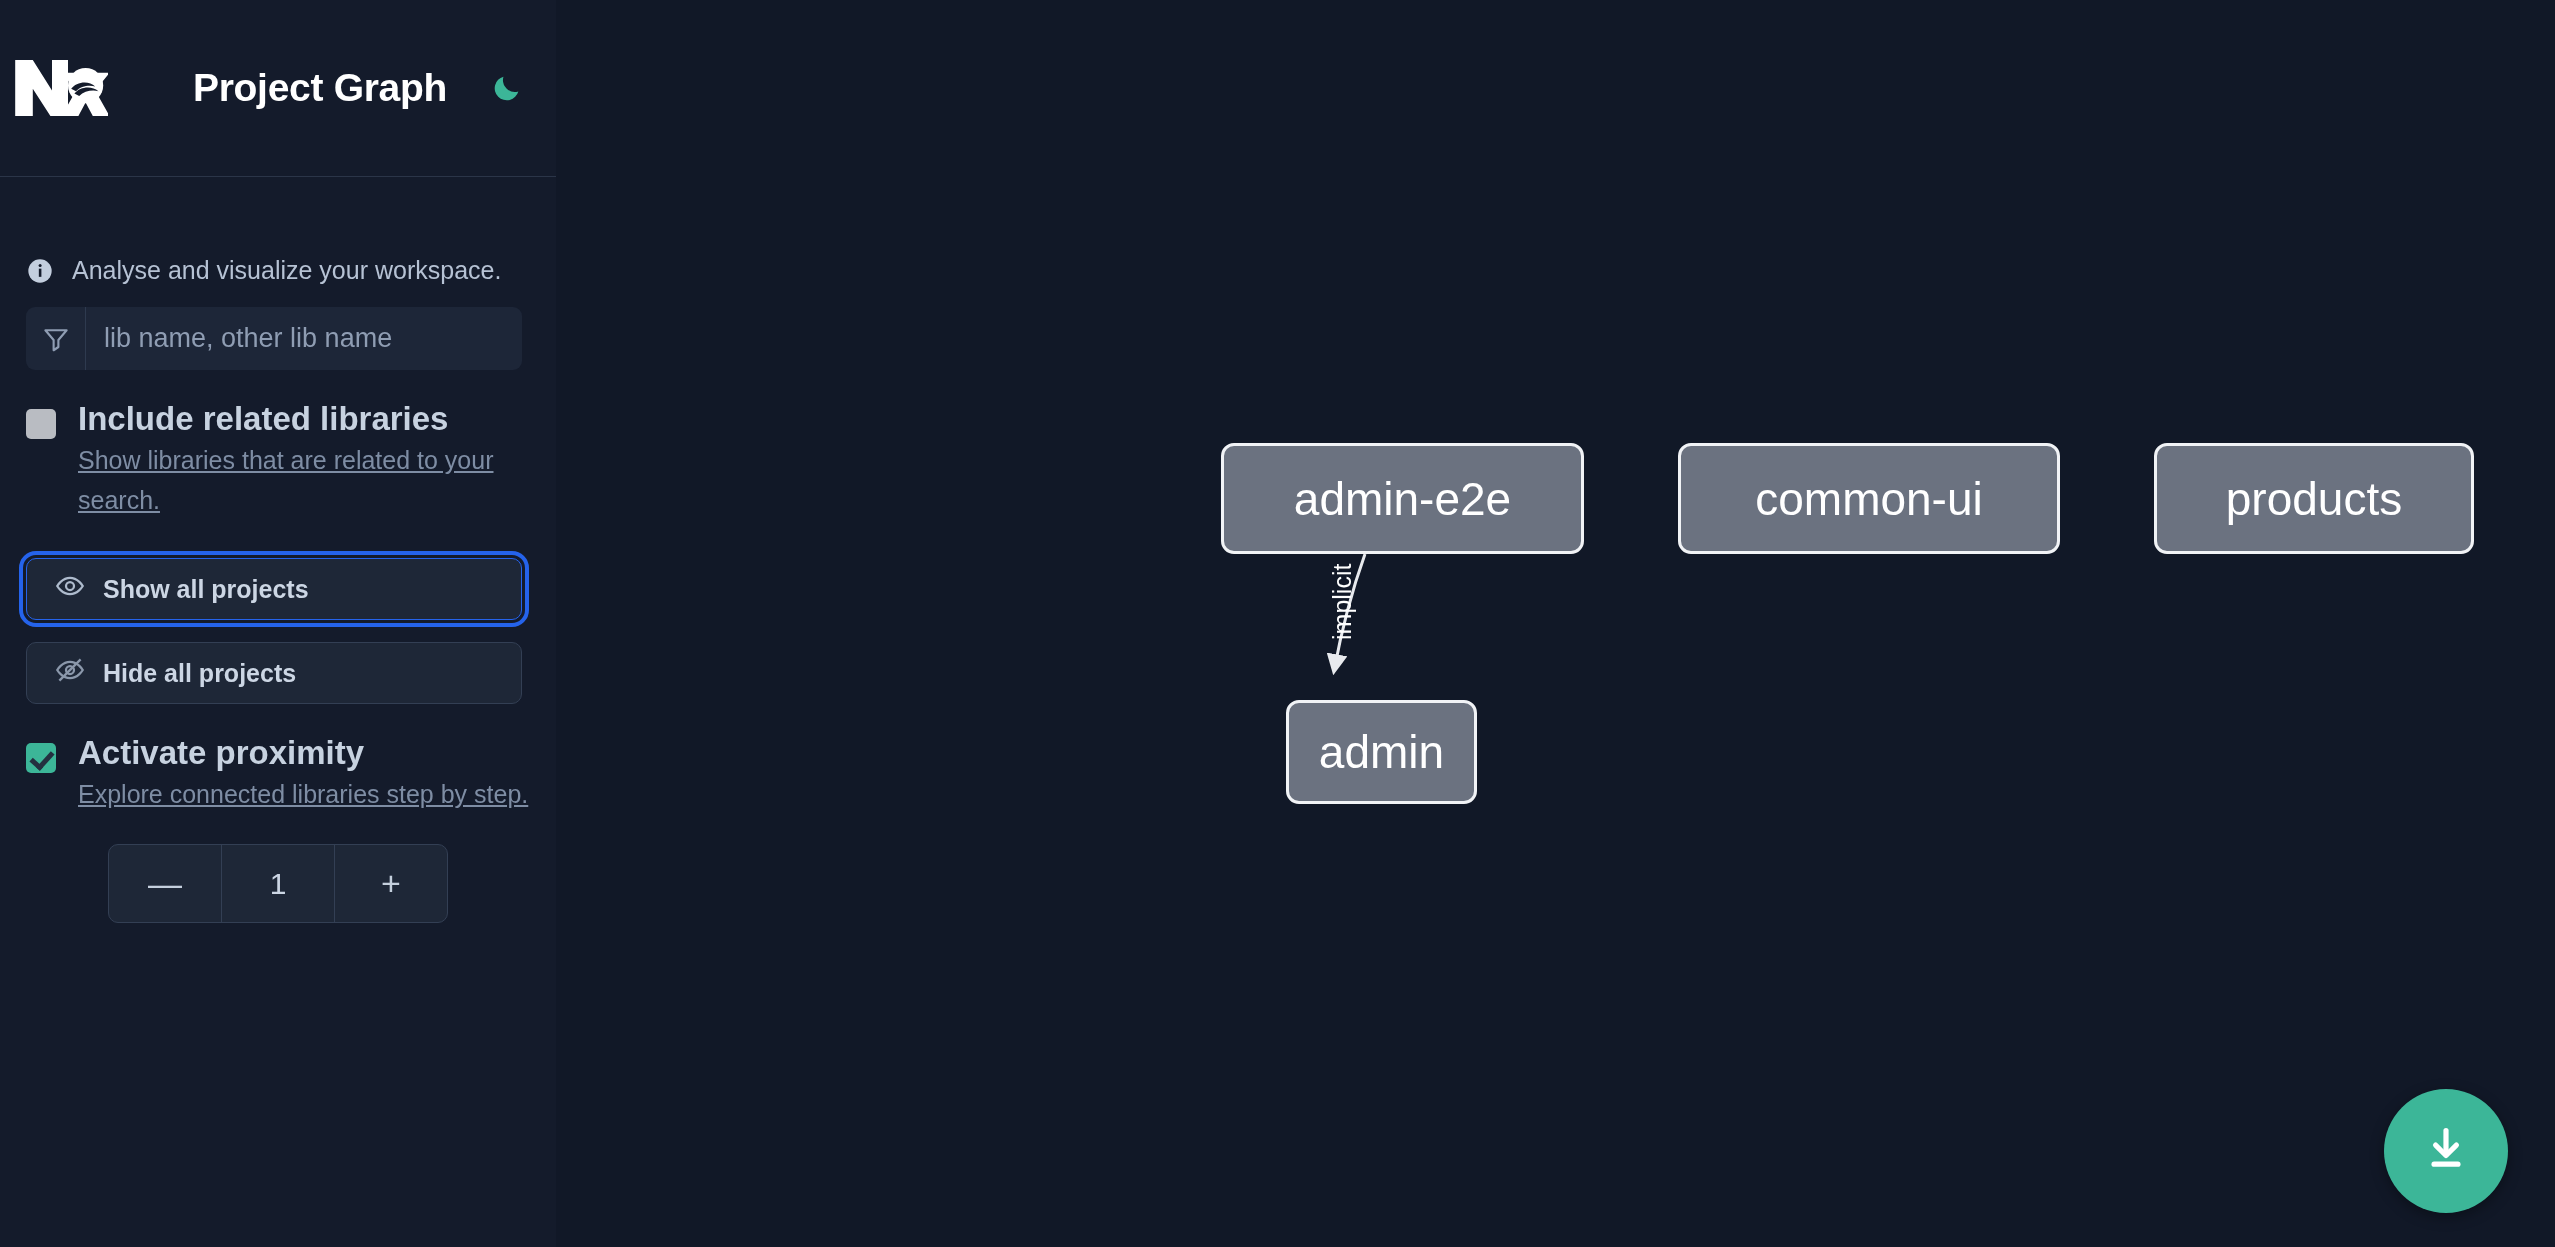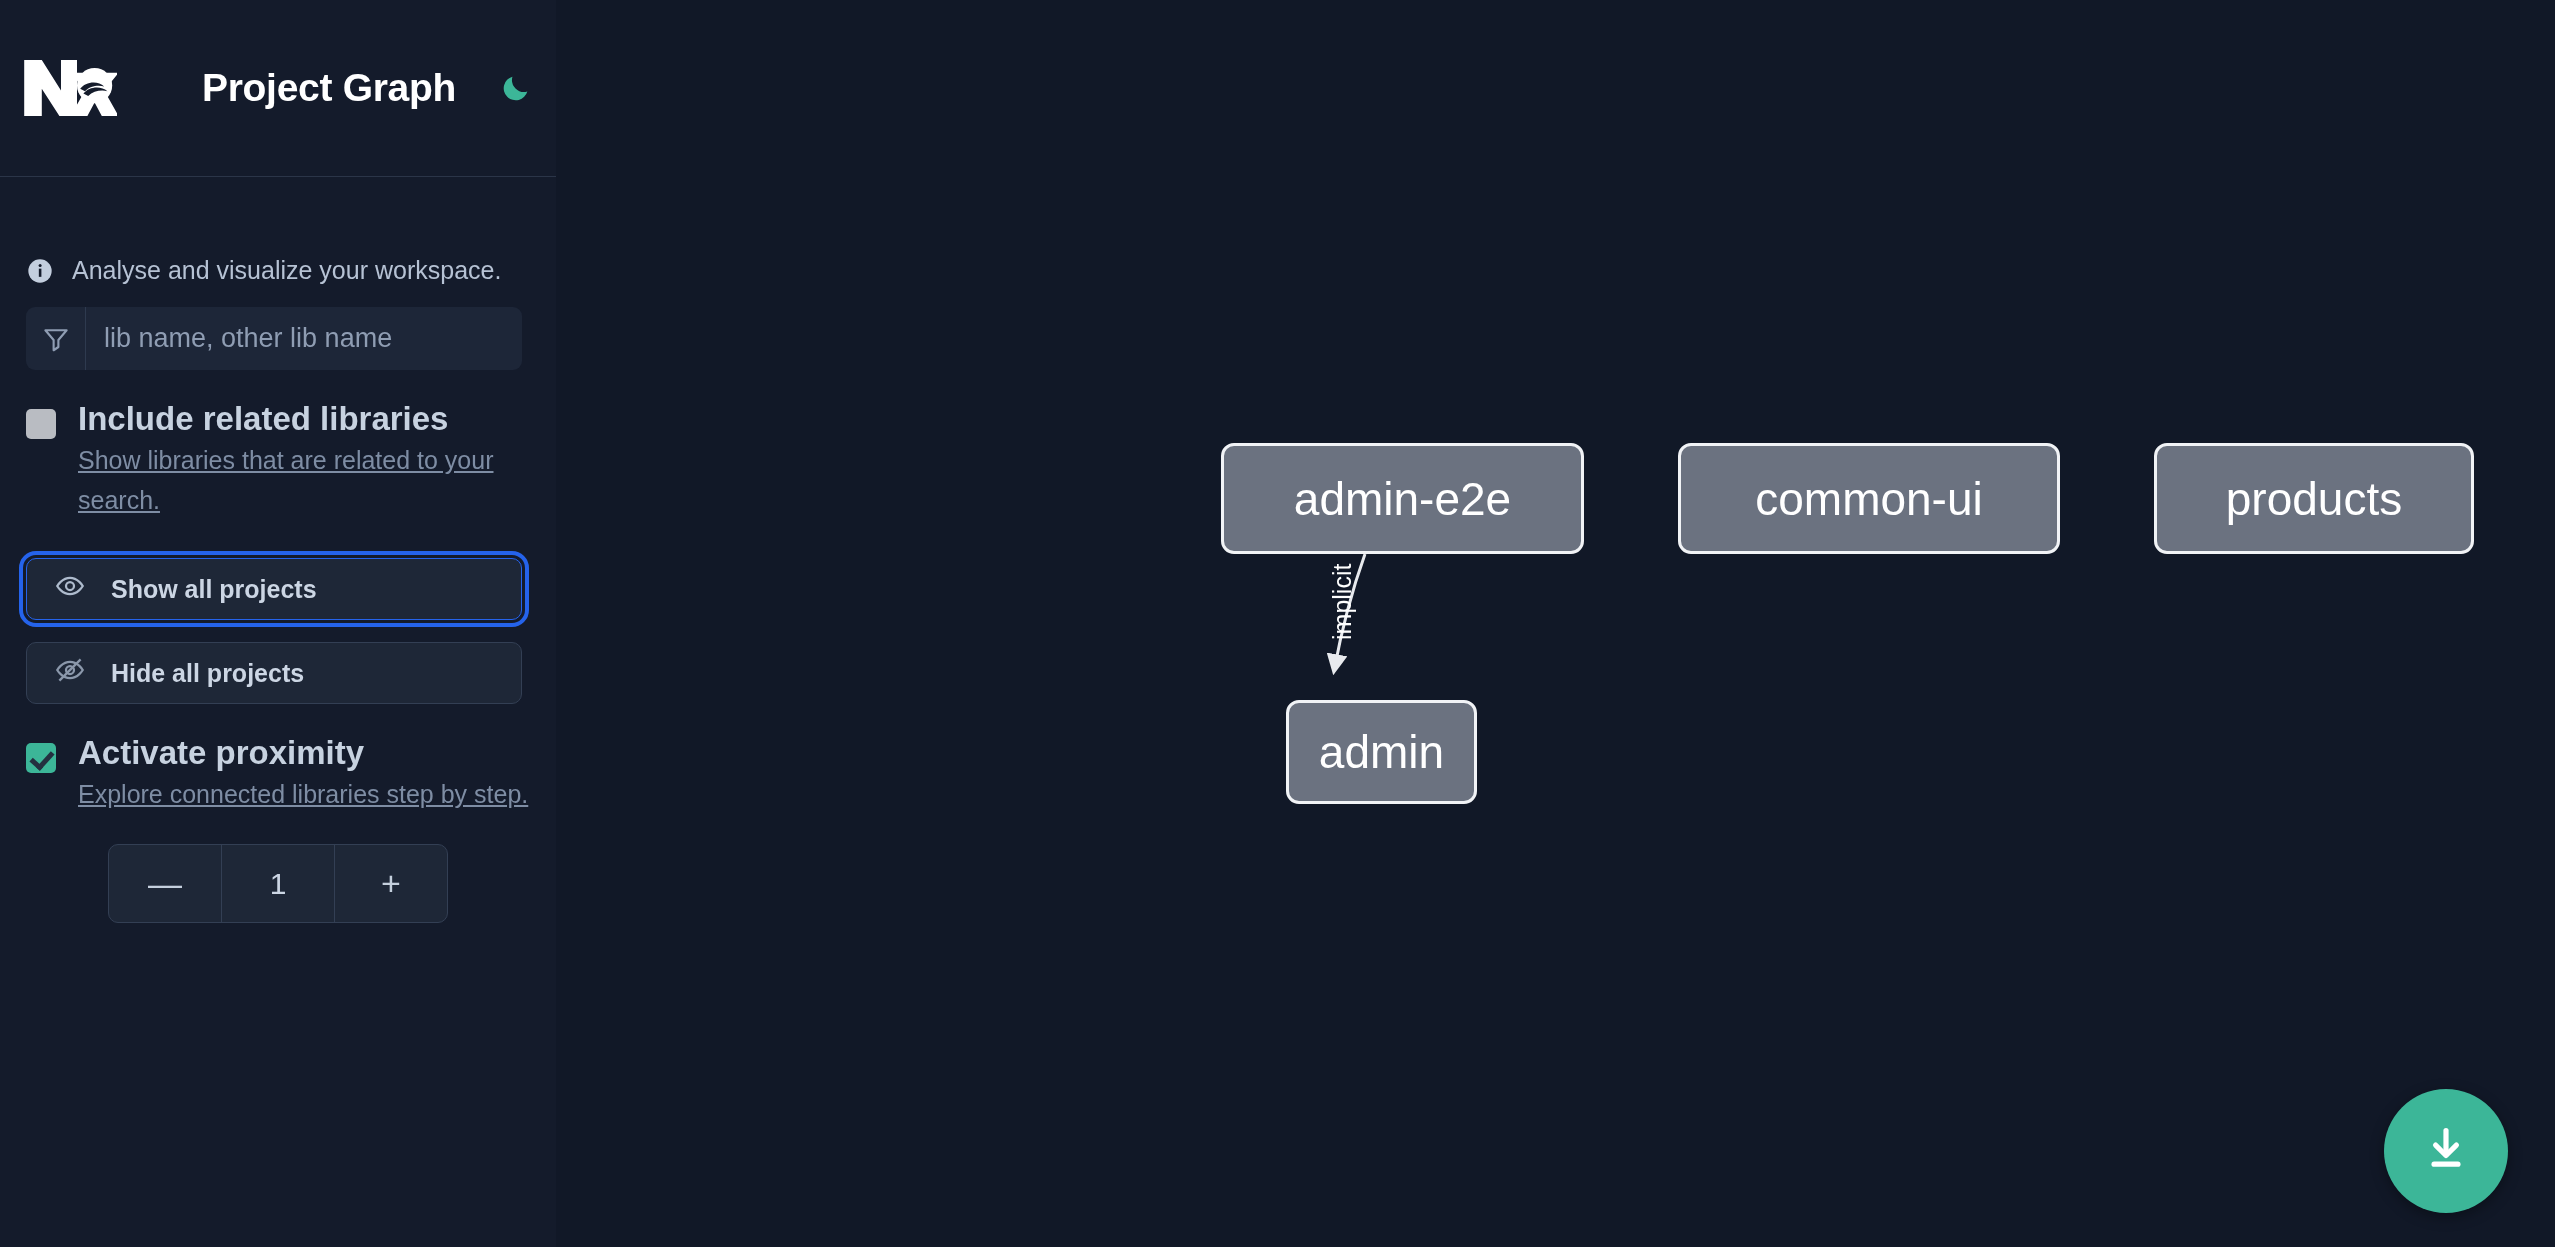--- a/index.html
+++ b/index.html
@@ -14,21 +14,21 @@
   
   .sidebar {
     position: relative;
     width: 556px; height: 1247px;
     background: #141b2b;
     flex: 0 0 556px;
   }
   .sidebar-header {
     height: 177px;
     display: flex; align-items: center;
-    padding-left: 21px;
+    padding-left: 12px;
     border-bottom: 1px solid #2b3548;
   }
   .nx-logo { width: 96px; height: 70px; flex: 0 0 96px; }
   .app-title {
     font-size: 39px; font-weight: 700; color: #ffffff;
     margin-left: 85px; letter-spacing: -0.3px;
     white-space: nowrap;
   }
   .theme-toggle {
     margin-left: 40px; width: 40px; height: 40px;
@@ -99,21 +99,21 @@
     font-size: 25px; color: #7e8da4; line-height: 40px;
     margin-top: 6px; max-width: 452px; text-decoration: underline;
   }
 
   .pill-btn {
     width: 496px; height: 62px;
     background: #1e2737;
     border: 1px solid #333f54;
     border-radius: 10px;
     display: flex; align-items: center;
-    padding-left: 28px; gap: 26px;
+    padding-left: 28px; gap: 18px;
     cursor: pointer; color: #ccd6e4;
     font-size: 25px; font-weight: 700;
   }
   .pill-btn.focused {
     outline: 4px solid #2563eb;
     outline-offset: 3px;
     border-color: #2563eb;
   }
   .btn-stack { margin-top: 38px; display: flex; flex-direction: column; gap: 22px; }
 

